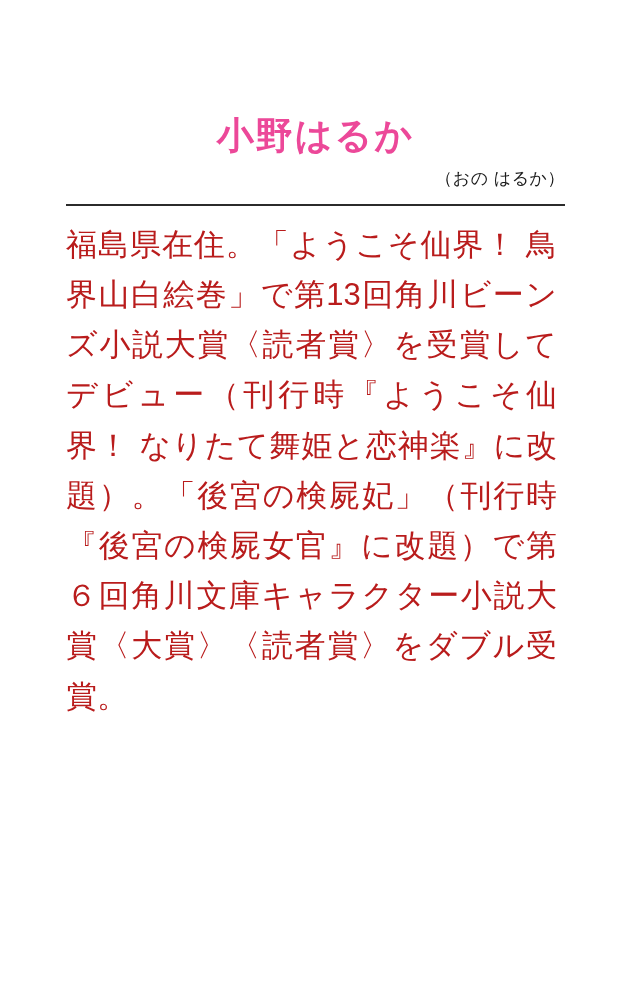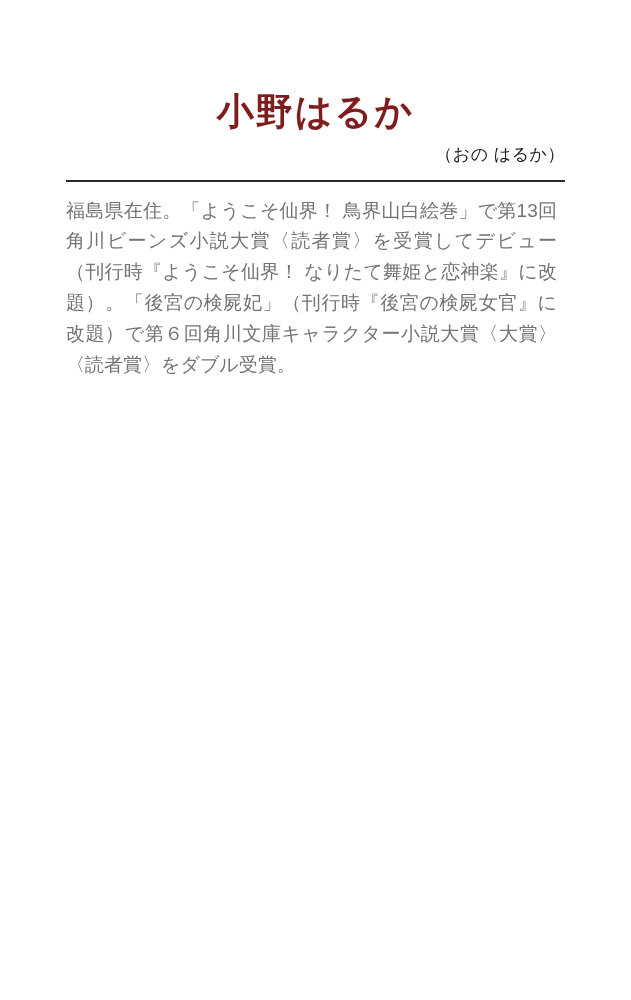--- a/index.html
+++ b/index.html
@@ -21,45 +21,45 @@
     padding: 0 66px;
     position: relative;
   }
   .author-name {
     text-align: center;
     font-size: 37px;
     font-weight: 700;
     letter-spacing: 2px;
     line-height: 1.1;
     margin: 0;
-    padding-top: 92px;
-    color: #7f1d1d;
+    padding-top: 116px;
+    color: #ec4899;
   }
   .author-reading {
     text-align: right;
     font-size: 17px;
     font-weight: 400;
     letter-spacing: 0.5px;
     margin: 10px 0 0 0;
     color: #1a1a1a;
   }
   .rule {
     border: 0;
     border-top: 2px solid #2b2b2b;
     margin: 14px 0 0 0;
     width: 100%;
   }
   .bio {
     margin: 14px 8px 0 0;
-    font-size: 19px;
+    font-size: 31px;
     line-height: 1.62;
     text-align: justify;
     text-justify: inter-character;
     letter-spacing: 0px;
-    color: #737373;
+    color: #b91c1c;
     font-weight: 400;
   }
 </style>
 </head>
 <body>
 
 <div class="page">
 
   <h1 class="author-name">小野はるか</h1>
 

